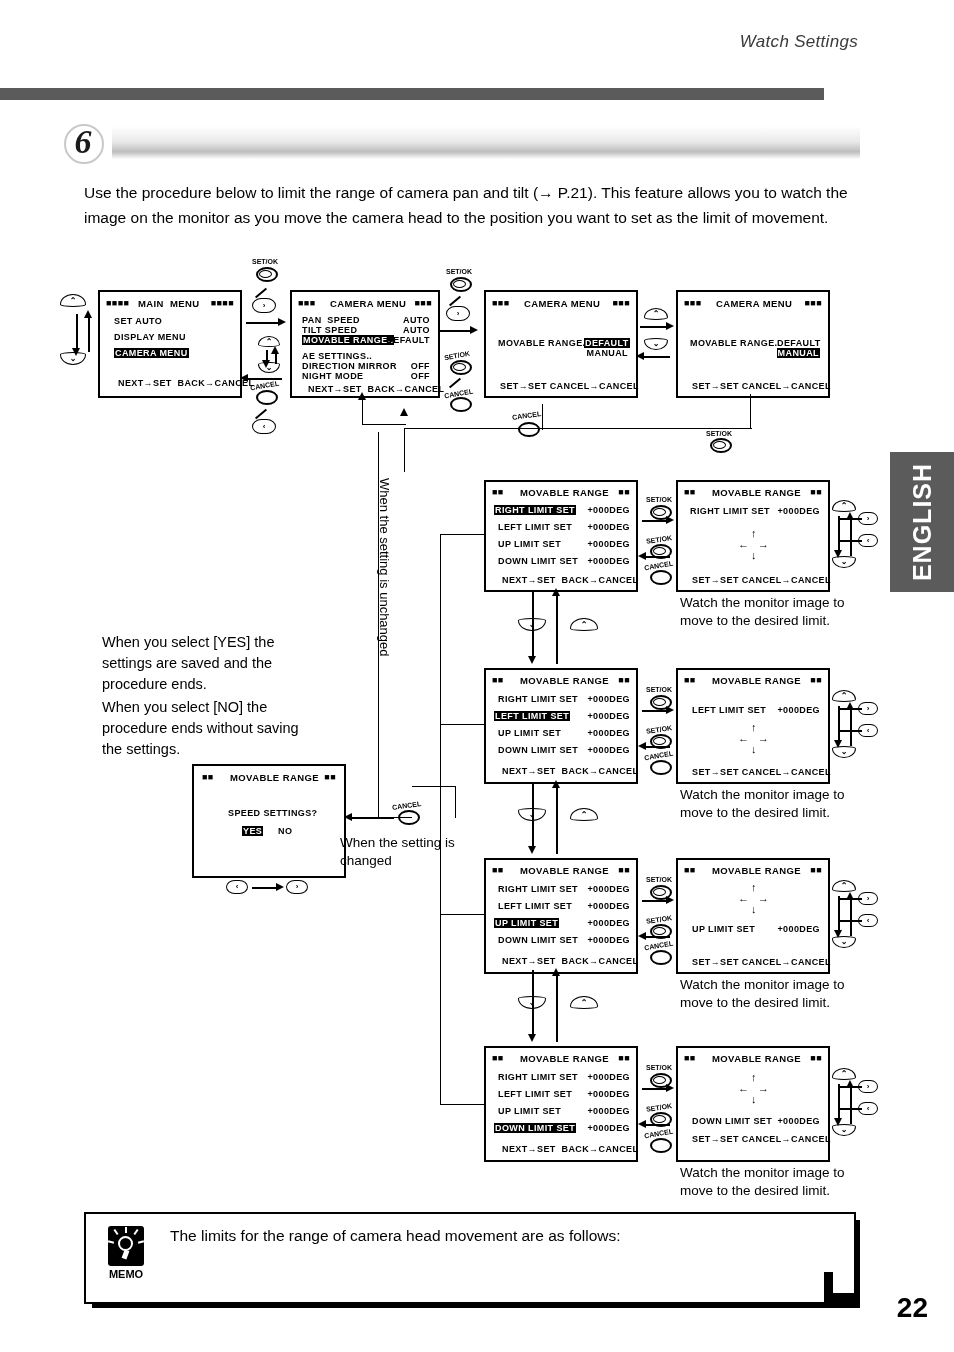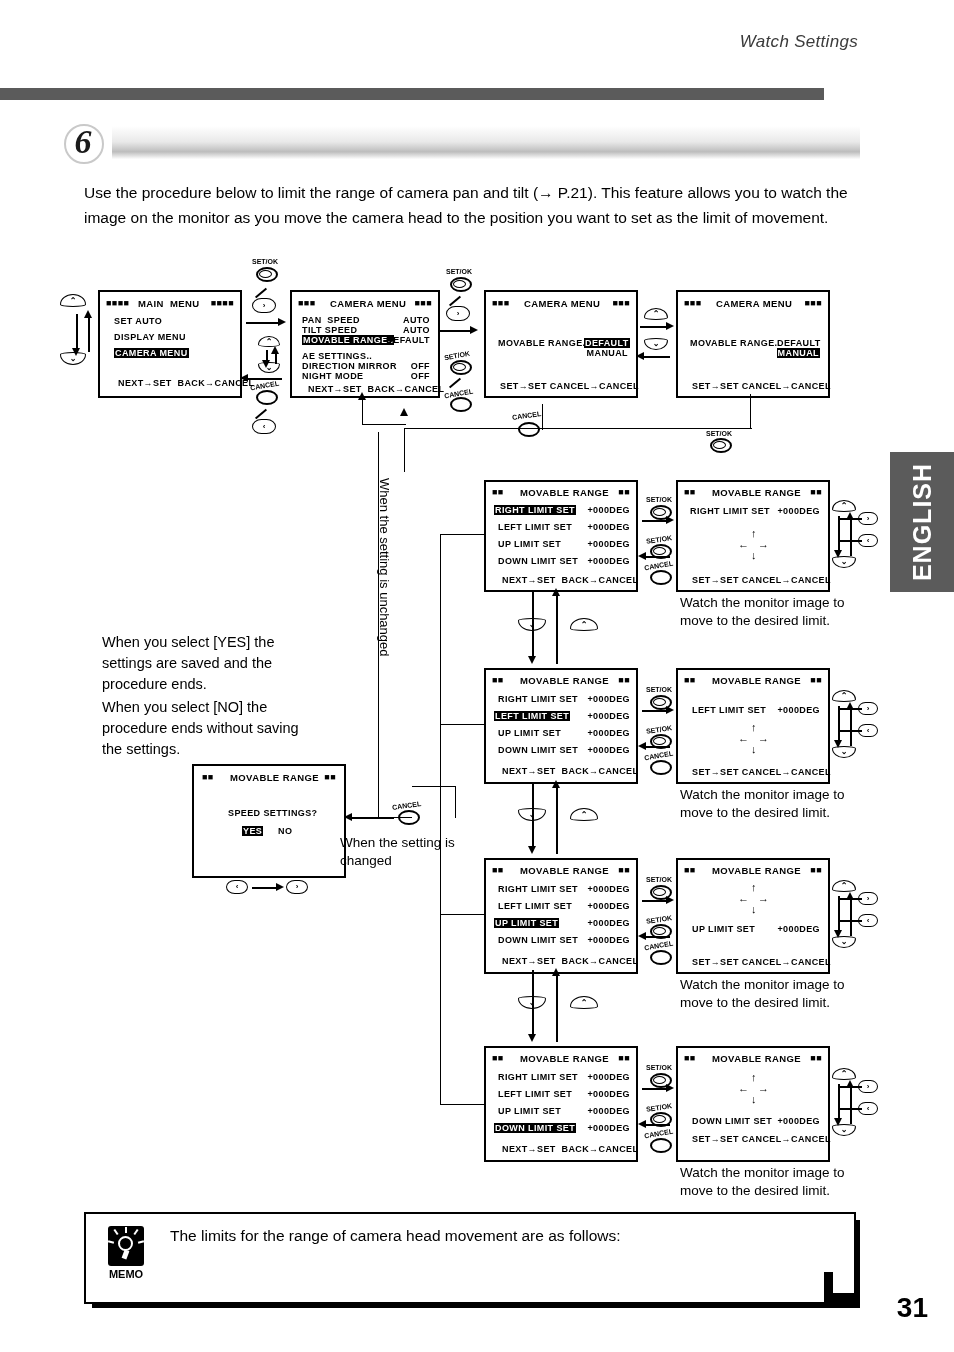--- a/index.html
+++ b/index.html
@@ -719,13 +719,13 @@
   </div>
   <div class="memo-txt">
     <div class="row">The limits for the range of camera head movement are as follows:</div>
   </div>
 </div>
 
 <div class="pg-corner">
   <div class="a"></div>
     <div class="b"></div>
 </div>
-<div class="pgnum">31</div>
+<div class="pgnum">22</div>
 
 </body></html>

